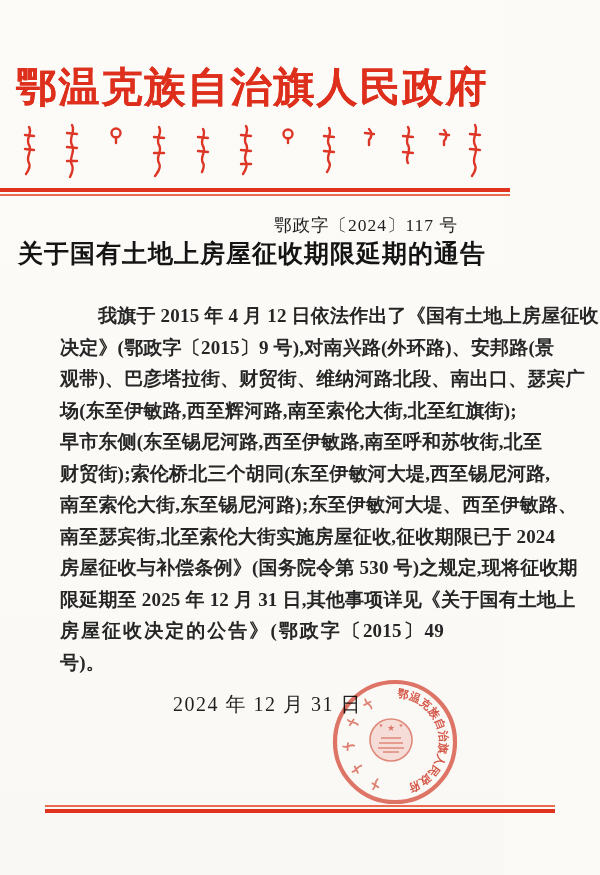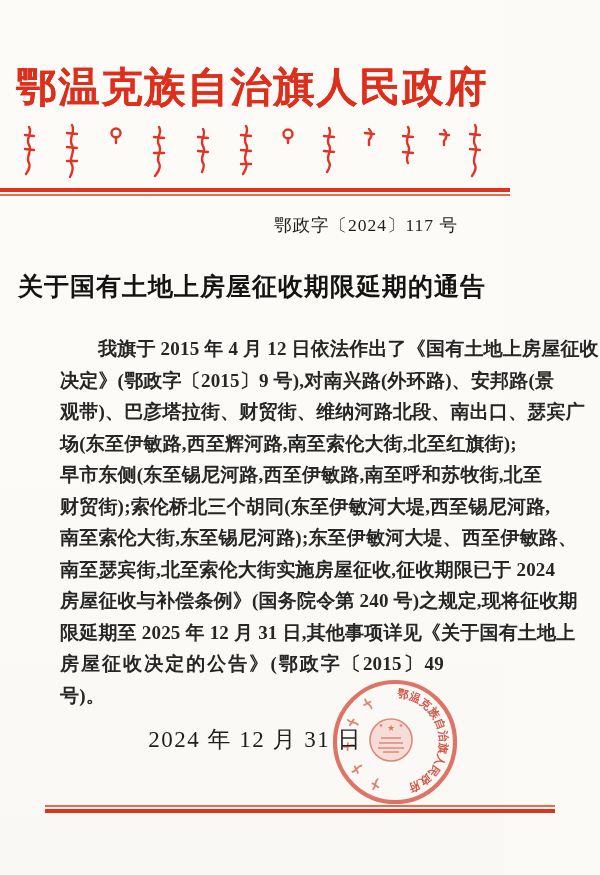--- a/index.html
+++ b/index.html
@@ -41,21 +41,20 @@
   .rule-bottom .thick { height: 4px; background: #e0331f; }
   .doc-number {
     margin-top: 17px;
     text-align: right;
     padding-right: 46px;
     font-size: 17.5px;
     color: #1e1e1e;
     letter-spacing: 1px;
   }
   .notice-title {
-    margin-top: 33px;
     text-align: center;
     font-size: 25px;
     font-weight: 700;
     letter-spacing: 1px;
     color: #141414;
     white-space: nowrap;
   }
   .body-text {
     margin: 30px 60px 0 60px;
     font-size: 19px;
@@ -68,21 +67,21 @@
     text-align-last: justify;
     white-space: nowrap;
     letter-spacing: 0.2px;
   }
   .body-line.first { text-indent: 2em; }
   .body-line.last  { text-align-last: left; white-space: normal; }
   .issue-date {
     margin-top: 13px;
     text-align: right;
     padding-right: 142px;
-    font-size: 23px;
+    font-size: 20px;
     color: #1f1f1f;
     letter-spacing: 1.5px;
     position: relative;
     z-index: 1;
     padding-left: 44px;
   }
   .seal {
     position: absolute;
     left: 329px; top: 676px;
     width: 132px; height: 132px;
@@ -128,21 +127,21 @@
 
   <div class="body-text">
     <div class="body-line first">我旗于 2015 年 4 月 12 日依法作出了《国有土地上房屋征收</div>
     <div class="body-line">决定》(鄂政字〔2015〕9 号),对南兴路(外环路)、安邦路(景</div>
     <div class="body-line">观带)、巴彦塔拉街、财贸街、维纳河路北段、南出口、瑟宾广</div>
     <div class="body-line">场(东至伊敏路,西至辉河路,南至索伦大街,北至红旗街);</div>
     <div class="body-line">早市东侧(东至锡尼河路,西至伊敏路,南至呼和苏牧街,北至</div>
     <div class="body-line">财贸街);索伦桥北三个胡同(东至伊敏河大堤,西至锡尼河路,</div>
     <div class="body-line">南至索伦大街,东至锡尼河路);东至伊敏河大堤、西至伊敏路、</div>
     <div class="body-line">南至瑟宾街,北至索伦大街实施房屋征收,征收期限已于 2024</div>
-    <div class="body-line">房屋征收与补偿条例》(国务院令第 240 号)之规定,现将征收期</div>
+    <div class="body-line">房屋征收与补偿条例》(国务院令第 530 号)之规定,现将征收期</div>
     <div class="body-line">限延期至 2025 年 12 月 31 日,其他事项详见《关于国有土地上</div>
     <div class="body-line last">房屋征收决定的公告》(鄂政字〔2015〕49 号)。</div>
   </div>
 
   <div class="issue-date">2024 年 12 月 31 日</div>
 
   <svg class="seal" viewBox="0 0 132 132">
     <defs>
       <path id="sealArcR" d="M 66,21 A 45,45 0 0 1 66,111" fill="none"></path>
     </defs>

